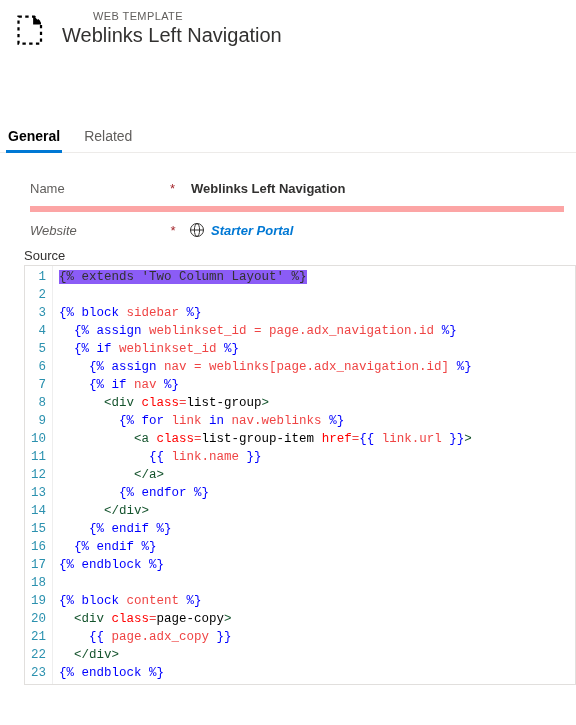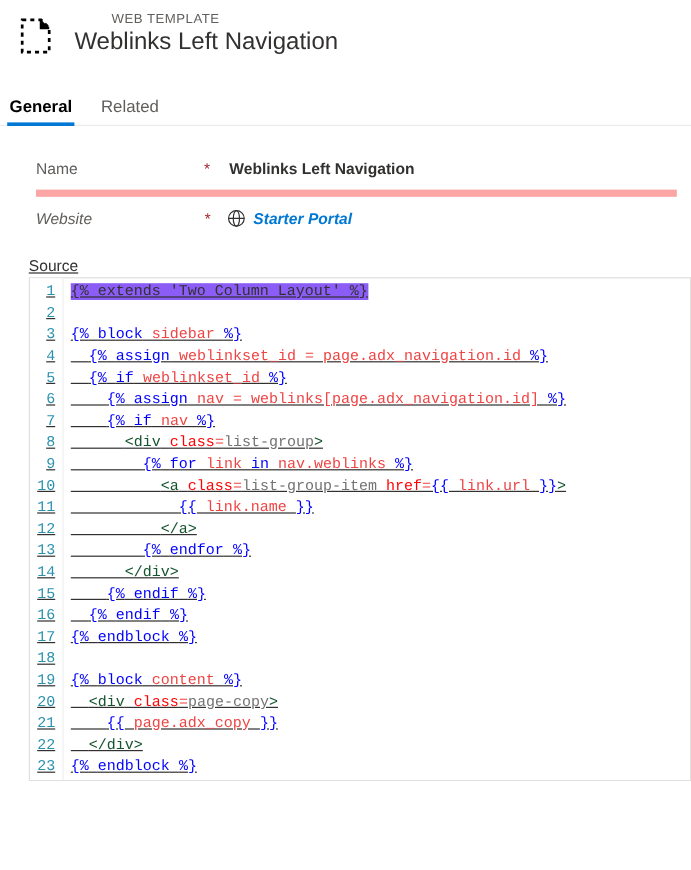--- a/index.html
+++ b/index.html
@@ -4,46 +4,46 @@
 <style>
 * { box-sizing: border-box; margin: 0; padding: 0; }
 body { font-family: "Segoe UI", Arial, sans-serif; background: #fff; color: #323130; width: 576px; }
 .header { display: flex; align-items: flex-start; padding: 10px 14px 8px 14px; gap: 12px; }
 .template-icon { width: 36px; height: 36px; margin-top: 2px; flex-shrink: 0; }
 .header-text {}
 .breadcrumb { font-size: 11px; color: #605e5c; letter-spacing: .4px; margin-bottom: 2px; margin-left: 31px; }
 .page-title { font-size: 20px; font-weight: 400; color: #323130; }
 
 .tabs { display: flex; gap: 20px; padding: 10px 14px 0 6px; border-bottom: 1px solid #edebe9; margin-top: 8px; }
-.tab { font-size: 14px; padding: 6px 2px 8px 2px; color: #605e5c; cursor: pointer; position: relative; }
+.tab { font-size: 14px; padding: 6px 2px 8px 2px; color: #605e5c; cursor: pointer; position: relative; margin-top: 48px; }
 .tab.active { color: #000; font-weight: 600; }
 .tab.active::after { content: ""; position: absolute; left: 0; right: 0; bottom: -1px; height: 3px; background: #0078d4; }
 
 .form-area { padding: 18px 12px 0 30px; }
 .form-row { display: flex; align-items: center; padding: 10px 0; border-bottom: 6px solid #fca5a5; font-size: 13px; }
 .form-row:last-child { border-bottom: none; font-style: italic; }
 .form-label { width: 140px; color: #605e5c; }
 .req { color: #a4262c; font-size: 13px; padding-right: 10px; }
 .form-value { font-weight: 600; font-size: 13px; margin-left: 6px; }
 .form-link { color: #0078d4; font-weight: 600; text-decoration: none; margin-left: 6px; font-size: 13px; }
 .globe-icon { width: 16px; height: 16px; vertical-align: -3px; margin-left: 4px; }
 
-.source-section { margin-top: 14px; padding: 0 0 0 24px; text-decoration: underline; }
+.source-section { margin-top: 0; padding: 0 0 0 24px; }
 .source-label { font-size: 13px; color: #323130; padding: 0 0 2px 0; }
 
 .code-editor { border: 1px solid #e1dfdd; display: flex; font-family: Consolas, "Courier New", monospace; font-size: 12.5px; line-height: 18px; }
 .gutter { background: #fff; color: #2b91af; text-align: right; padding: 2px 6px 2px 4px; width: 28px; user-select: none; border-right: 1px solid #eee; }
 .gutter div { height: 18px; }
 .code-body { flex: 1; padding: 2px 6px; overflow: hidden; white-space: pre; }
 .code-line { height: 18px; }
 
 .t-tag   { color: #0000ff; }   
 .t-html  { color: #14532d; }   
 .t-attr  { color: #ff0000; }   
-.t-attrv { color: #737373; }   
+.t-attrv { color: #000000; }   
 .t-text  { color: #ef4444; }
 .sel     { background: #8b5cf6; }
 </style>
 </head>
 <body>
 
 <div class="header">
   <svg class="template-icon" viewBox="0 0 32 32" fill="none">
     <path d="M4 4 h14 l6 6 v18 h-20 z" stroke="#000" stroke-width="2" stroke-dasharray="3 3" fill="none"></path>
     <path d="M18 4 v6 h6" stroke="#000" stroke-width="2" fill="#000"></path>

